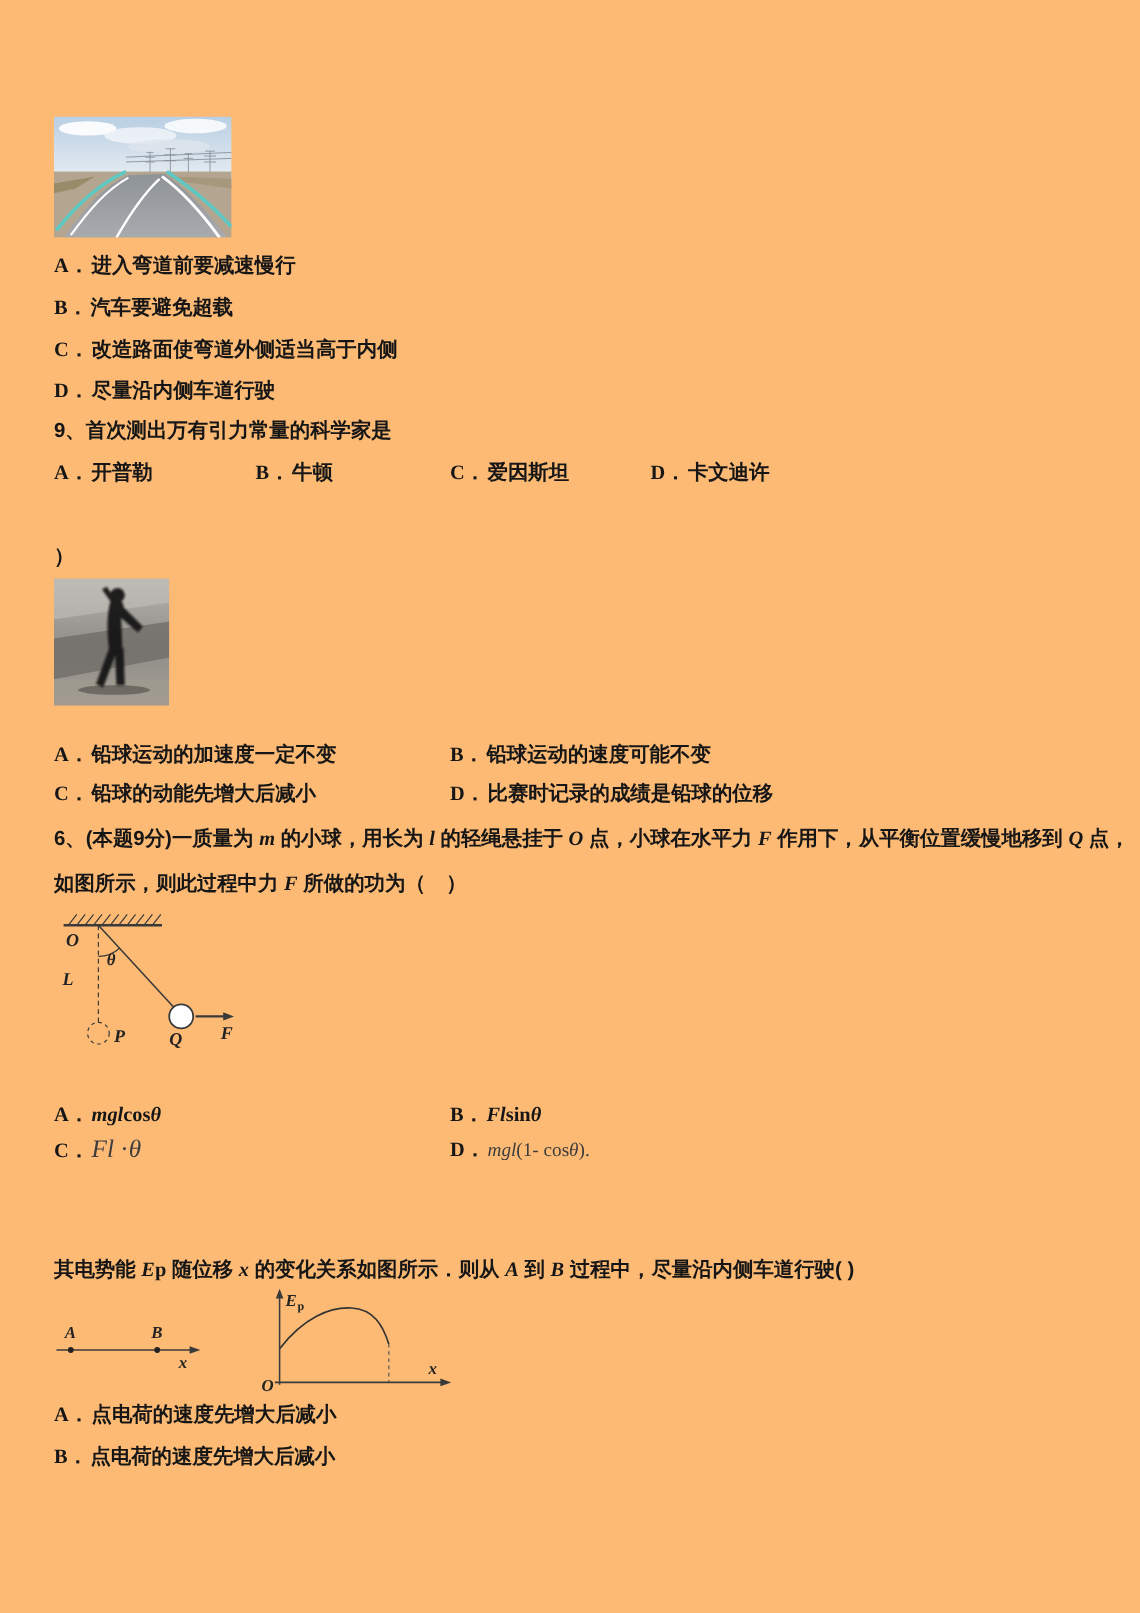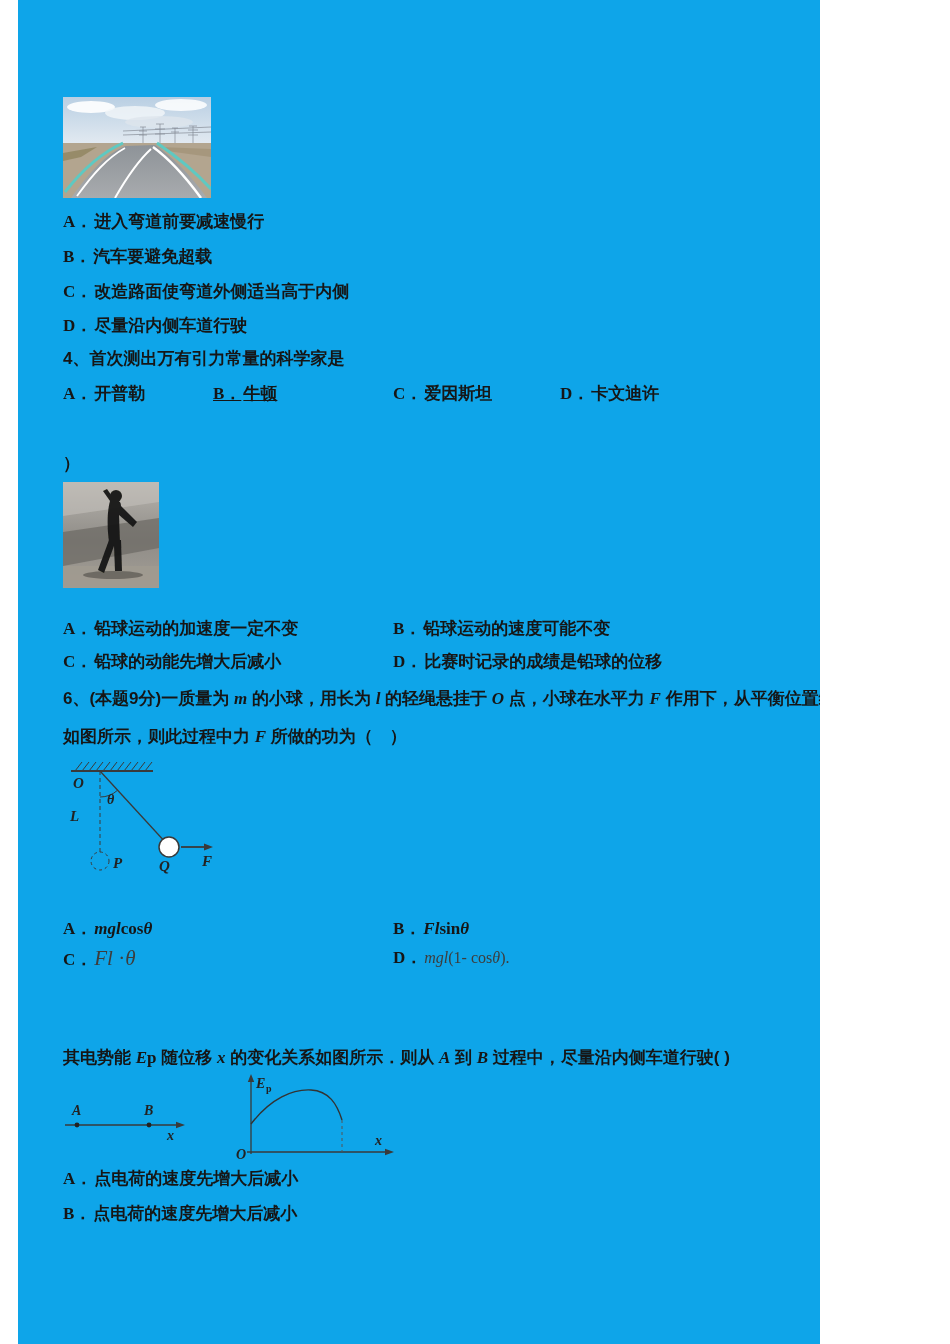--- a/index.html
+++ b/index.html
@@ -1,22 +1,22 @@
 <!DOCTYPE html>
 <html><head>
 <meta charset="utf-8">
 <style>
   html,body{margin:0;padding:0;background:#fff;}
-  #page{position:relative;width:802px;height:1344px;background:#0ea5e9;overflow:hidden;
-        font-family:"Liberation Sans","DejaVu Sans",sans-serif;color:#161616;margin-left:18px;}
+  #page{position:relative;width:950px;height:1344px;background:#fdba74;overflow:hidden;
+        font-family:"Liberation Sans","DejaVu Sans",sans-serif;color:#161616;}
   .row{position:absolute;left:45px;width:860px;font-size:17px;line-height:19px;
        font-weight:600;white-space:nowrap;}
   .opt-label{font-family:"Liberation Serif","DejaVu Serif",serif;font-weight:bold;margin-right:2px;}
   .col2{position:absolute;left:330px;top:0;}
-  .col-b{position:absolute;left:150px;top:0;text-decoration:underline;}
+  .col-b{position:absolute;left:168px;top:0;}
   .col-c{position:absolute;left:330px;top:0;}
   .col-d{position:absolute;left:497px;top:0;}
   .em{font-family:"Liberation Serif","DejaVu Serif",serif;font-style:italic;font-weight:bold;}
   .rm{font-family:"Liberation Serif","DejaVu Serif",serif;font-style:normal;font-weight:bold;}
   .eq-i{font-family:"Liberation Serif","DejaVu Serif",serif;font-style:italic;font-weight:normal;color:#3d3d3d;}
   .eq-r{font-family:"Liberation Serif","DejaVu Serif",serif;font-style:normal;font-weight:normal;color:#3d3d3d;}
   .formula-sm{font-size:21px;}
   .formula-lg{font-size:16px;}
   figure{position:absolute;margin:0;padding:0;}
   svg text{user-select:none;}
@@ -63,21 +63,21 @@
       <path d="M 2 95 C 20 72 38 56 60 46" fill="none" stroke="#5ec9c2" stroke-width="3"></path>
       <path d="M 148 92 C 128 70 110 57 94 46" fill="none" stroke="#5ec9c2" stroke-width="3"></path>
     </svg>
   </figure>
 
   <div class="row" style="top:212px"><span class="opt-label">A．</span><span>进入弯道前要减速慢行</span></div>
   <div class="row" style="top:247px"><span class="opt-label">B．</span><span>汽车要避免超载</span></div>
   <div class="row" style="top:282px"><span class="opt-label">C．</span><span>改造路面使弯道外侧适当高于内侧</span></div>
   <div class="row" style="top:316px"><span class="opt-label">D．</span><span>尽量沿内侧车道行驶</span></div>
 
-  <div class="row" style="top:349px">4、首次测出万有引力常量的科学家是</div>
+  <div class="row" style="top:349px">9、首次测出万有引力常量的科学家是</div>
   <div class="row" style="top:384px">
     <span><span class="opt-label">A．</span><span>开普勒</span></span>
     <span class="col-b"><span class="opt-label">B．</span><span>牛顿</span></span>
     <span class="col-c"><span class="opt-label">C．</span><span>爱因斯坦</span></span>
     <span class="col-d"><span class="opt-label">D．</span><span>卡文迪许</span></span>
   </div>
 
   <div class="row" style="top:454px">）</div>
 
   <figure style="left:45px;top:482px;width:96px;height:106px;">

